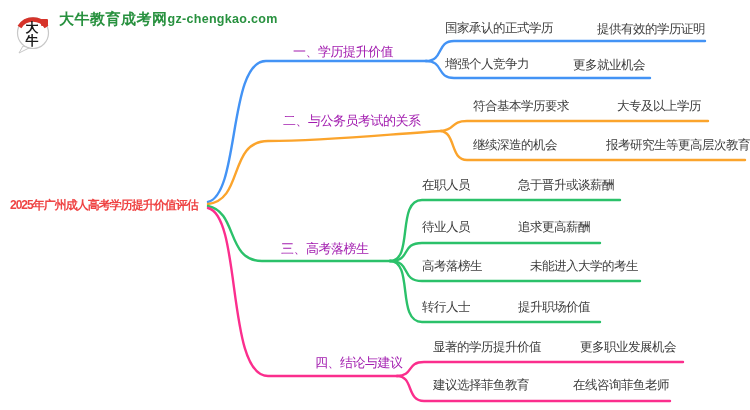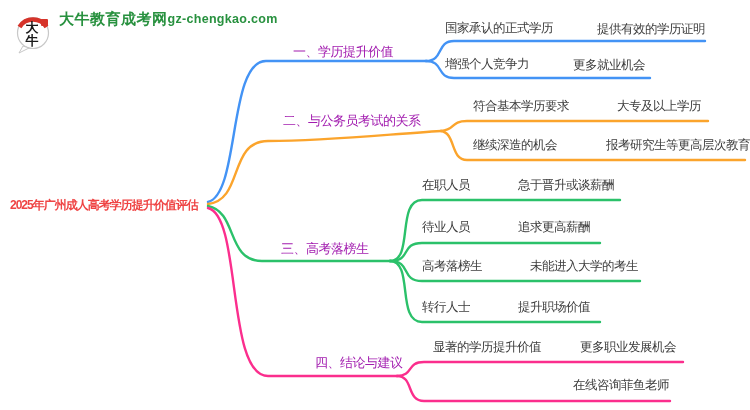--- a/index.html
+++ b/index.html
@@ -83,15 +83,16 @@
   <div class="node" style="left:422px;top:220px;">待业人员</div>
   <div class="node" style="left:518px;top:220px;">追求更高薪酬</div>
   <div class="node" style="left:422px;top:259px;">高考落榜生</div>
   <div class="node" style="left:530px;top:259px;">未能进入大学的考生</div>
   <div class="node" style="left:422px;top:300px;">转行人士</div>
   <div class="node" style="left:518px;top:300px;">提升职场价值</div>
 
   <div class="node branch-label" style="left:283px;top:355px;margin-left:32px;">四、结论与建议</div>
   <div class="node" style="left:433px;top:340px;">显著的学历提升价值</div>
   <div class="node" style="left:580px;top:340px;">更多职业发展机会</div>
+  <div class="node" style="left:433px;top:378px;">建议选择菲鱼教育</div>
   <div class="node" style="left:573px;top:378px;">在线咨询菲鱼老师</div>
 
 </div>
 
 </body></html>

